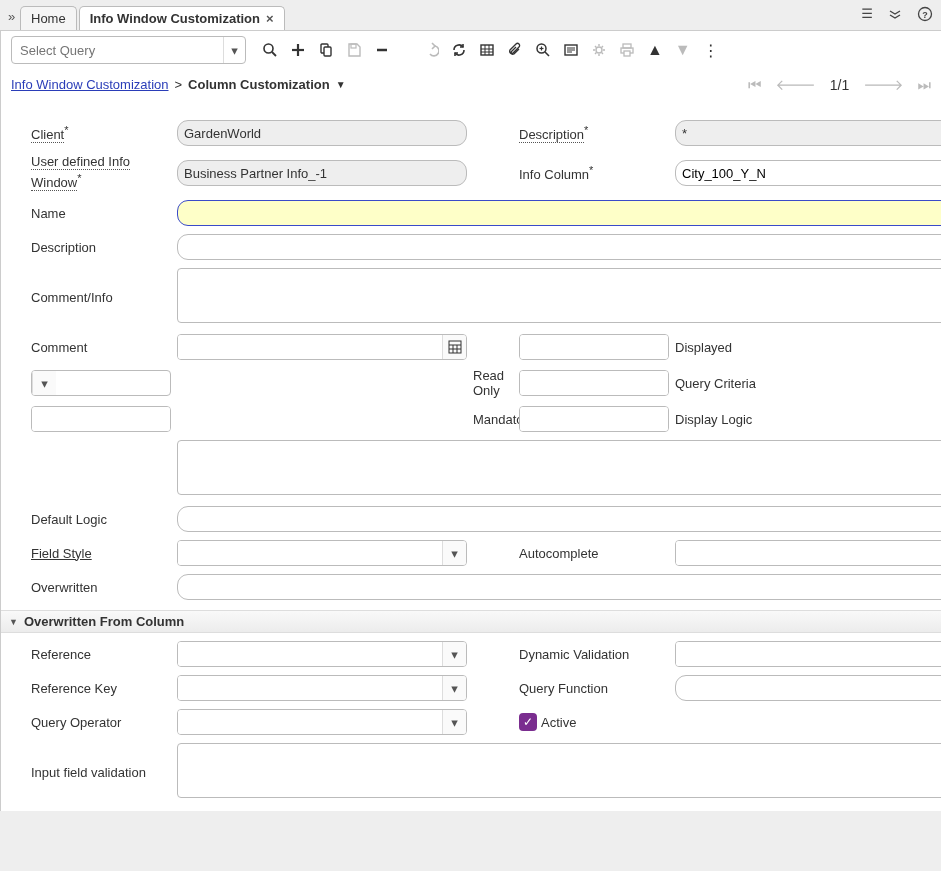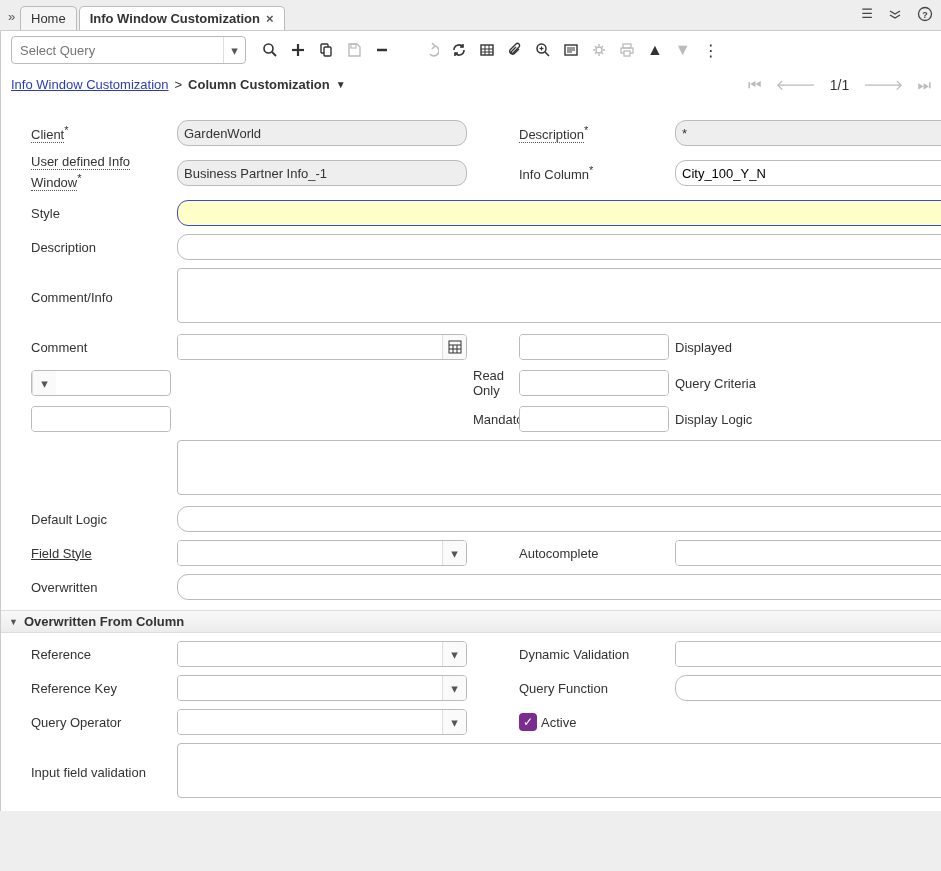--- a/index.html
+++ b/index.html
@@ -208,21 +208,21 @@
       <div></div>
       <div class="label underline"><span class="txt">Description</span><span class="req">*</span></div>
       <div class="field"><input class="inp readonly" readonly="" value="*" style=""></div>
 
       <div class="label underline" style="line-height:1.3"><span class="txt">User defined Info Window</span><span class="req">*</span></div>
       <div class="field"><input class="inp readonly" readonly="" value="Business Partner Info_-1" style=""></div>
       <div></div>
       <div class="label"><span>Info Column</span><span class="req">*</span></div>
       <div class="field"><input class="inp" value="City_100_Y_N" style=""></div>
 
-      <div class="label"><span>Style</span></div>
+      <div class="label"><span>Name</span></div>
       <div class="field full-span"><input class="inp highlight" value="" style=""></div>
 
       <div class="label"><span>Description</span></div>
       <div class="field full-span"><input class="inp" value="" style=""></div>
 
       <div class="label" style="align-self:center"><span>Comment/Info</span></div>
       <div class="field full-span"><textarea class="ta" rows="3" style=""></textarea></div>
 
       <div class="label"><span>Comment</span></div>
       <div class="field">

